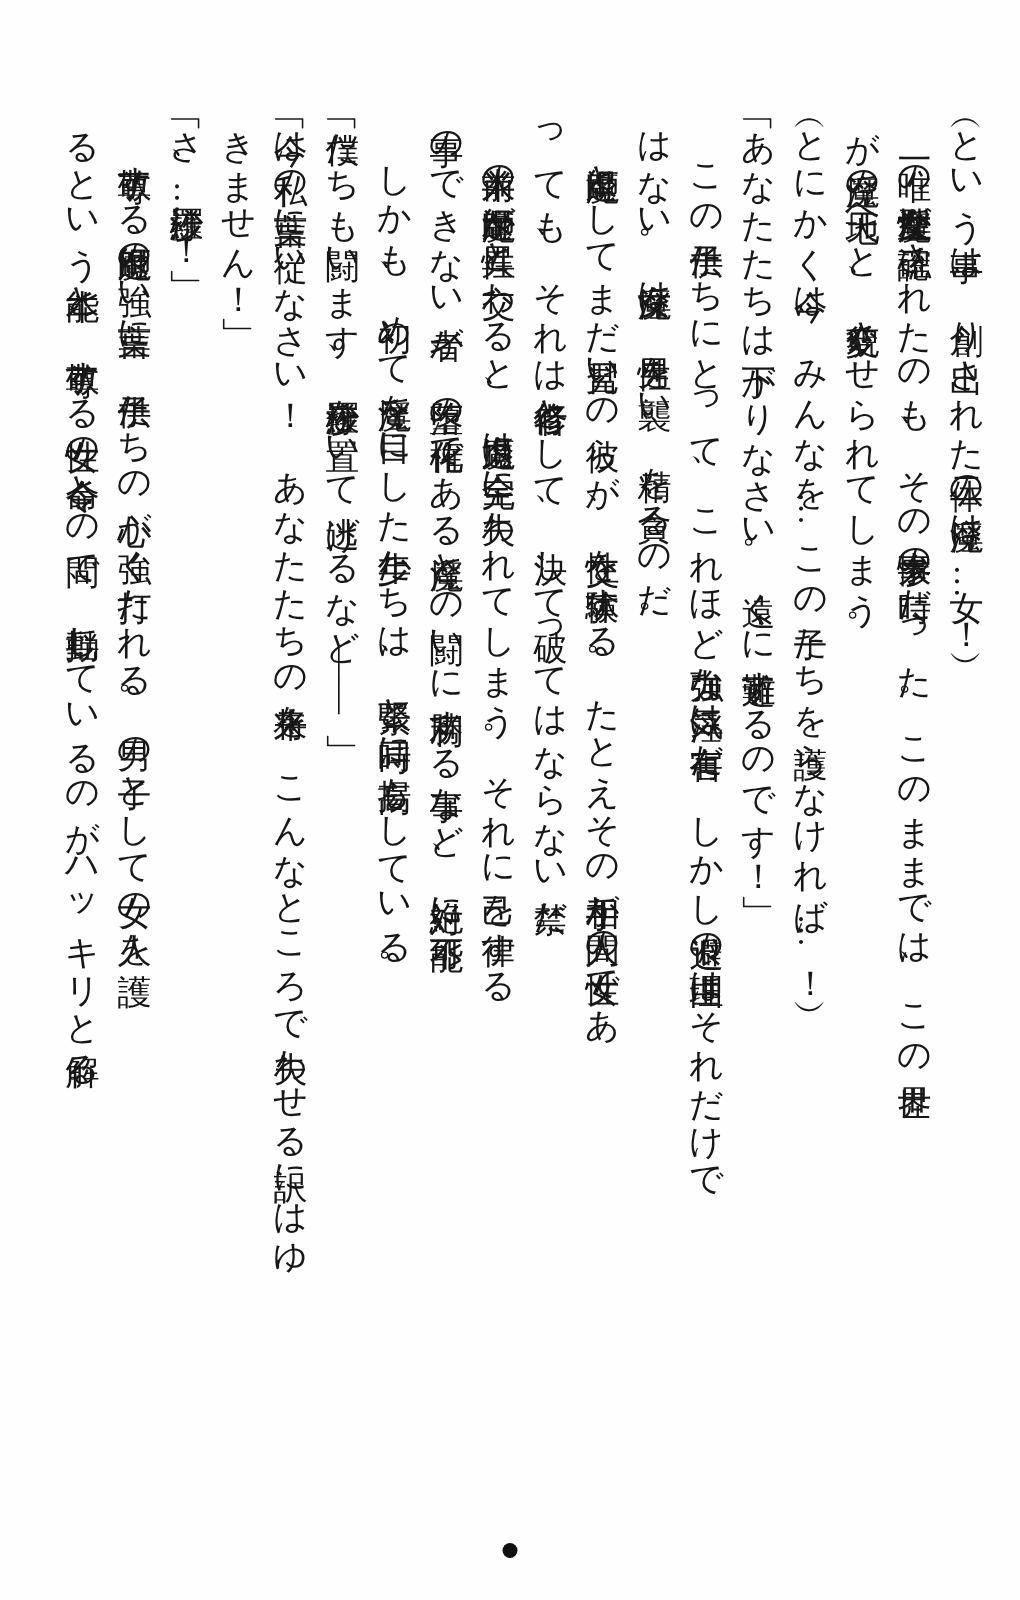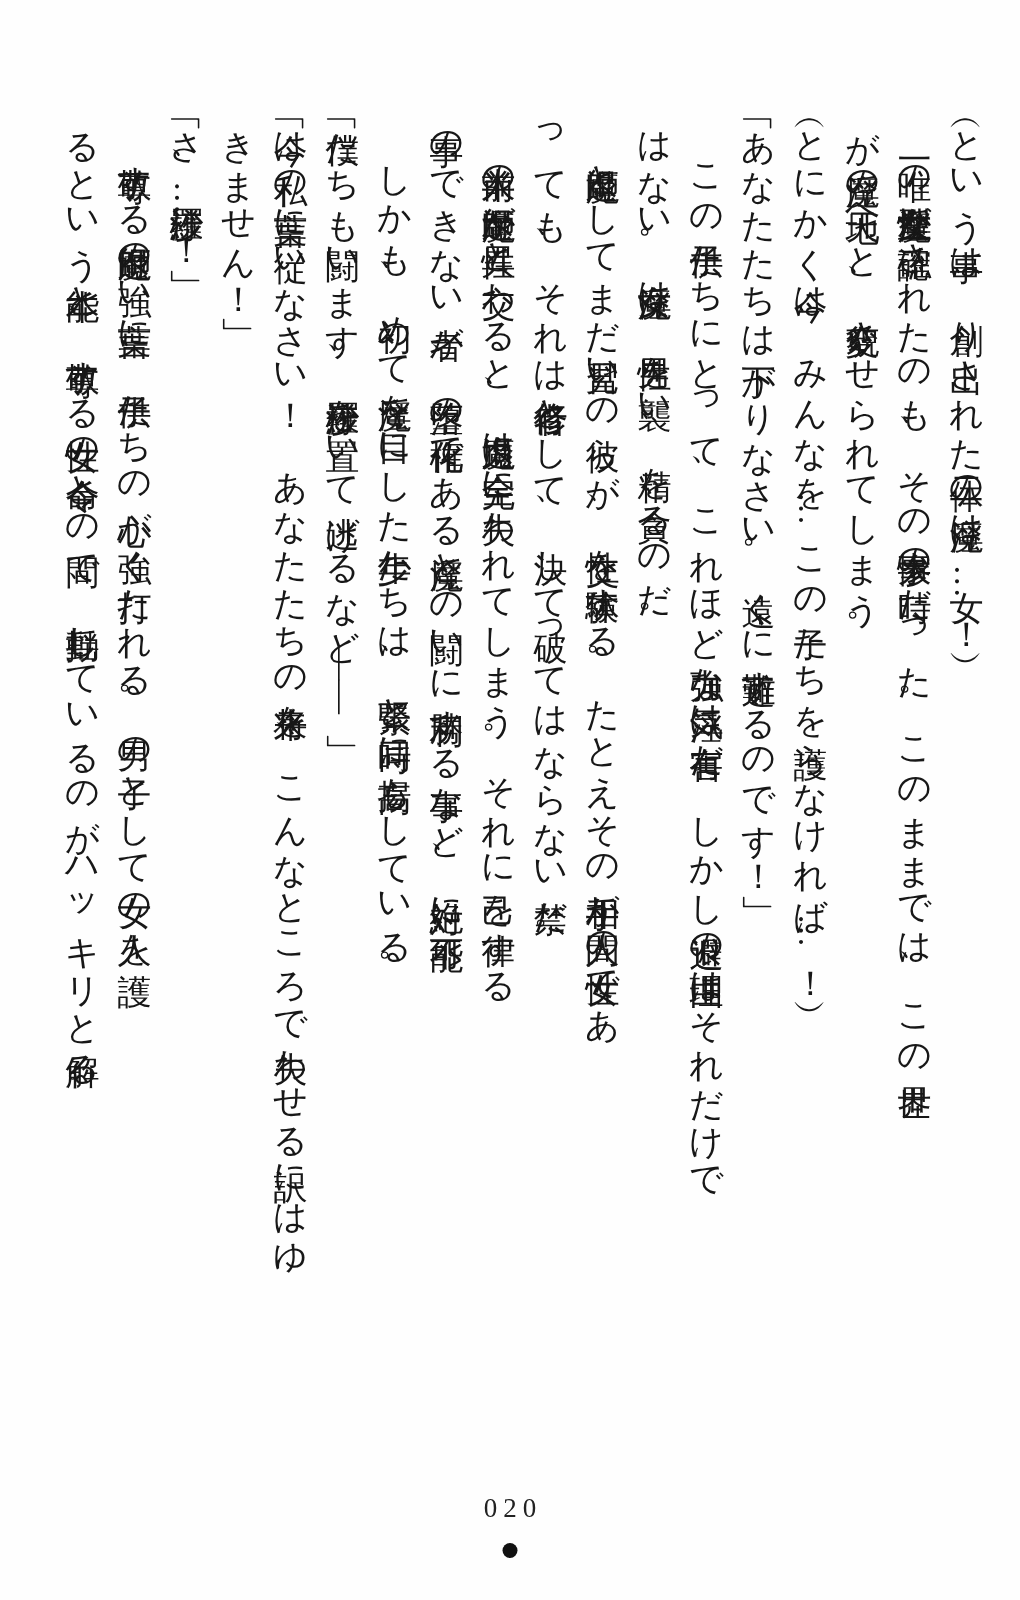--- a/index.html
+++ b/index.html
@@ -78,15 +78,14 @@
       <p class="indent">半人前の退魔師が異性と交わると、退魔力は完全に失われてしまう。それに己を律する</p>
       <p>事のできない者が、堕落の権化である淫魔との闘いに勝利する事など、絶対に不可能。</p>
       <p class="indent">しかも、初めて淫魔を目にした少年たちは、緊張と同時に高揚もしている。</p>
       <p>「僕たちも闘います、沙羅様を置いて逃げるなど——」</p>
       <p>「今は私の言葉に従いなさい！　あなたたちの将来を、こんなところで失わせる訳にはゆ</p>
       <p>きません！」</p>
       <p>「さ、沙羅様…！」</p>
       <p class="indent">尊敬する退魔師の強い言葉に、子供たちの心が強く打たれる。男の子として女の人を護</p>
       <p>るという本能と、尊敬する女性の命令との間で、動揺しているのがハッキリと解る。</p>
     </div>
-  <div class="page-number">020</div>
   <div class="page-dot"></div>
 </div>
 
 </body></html>

